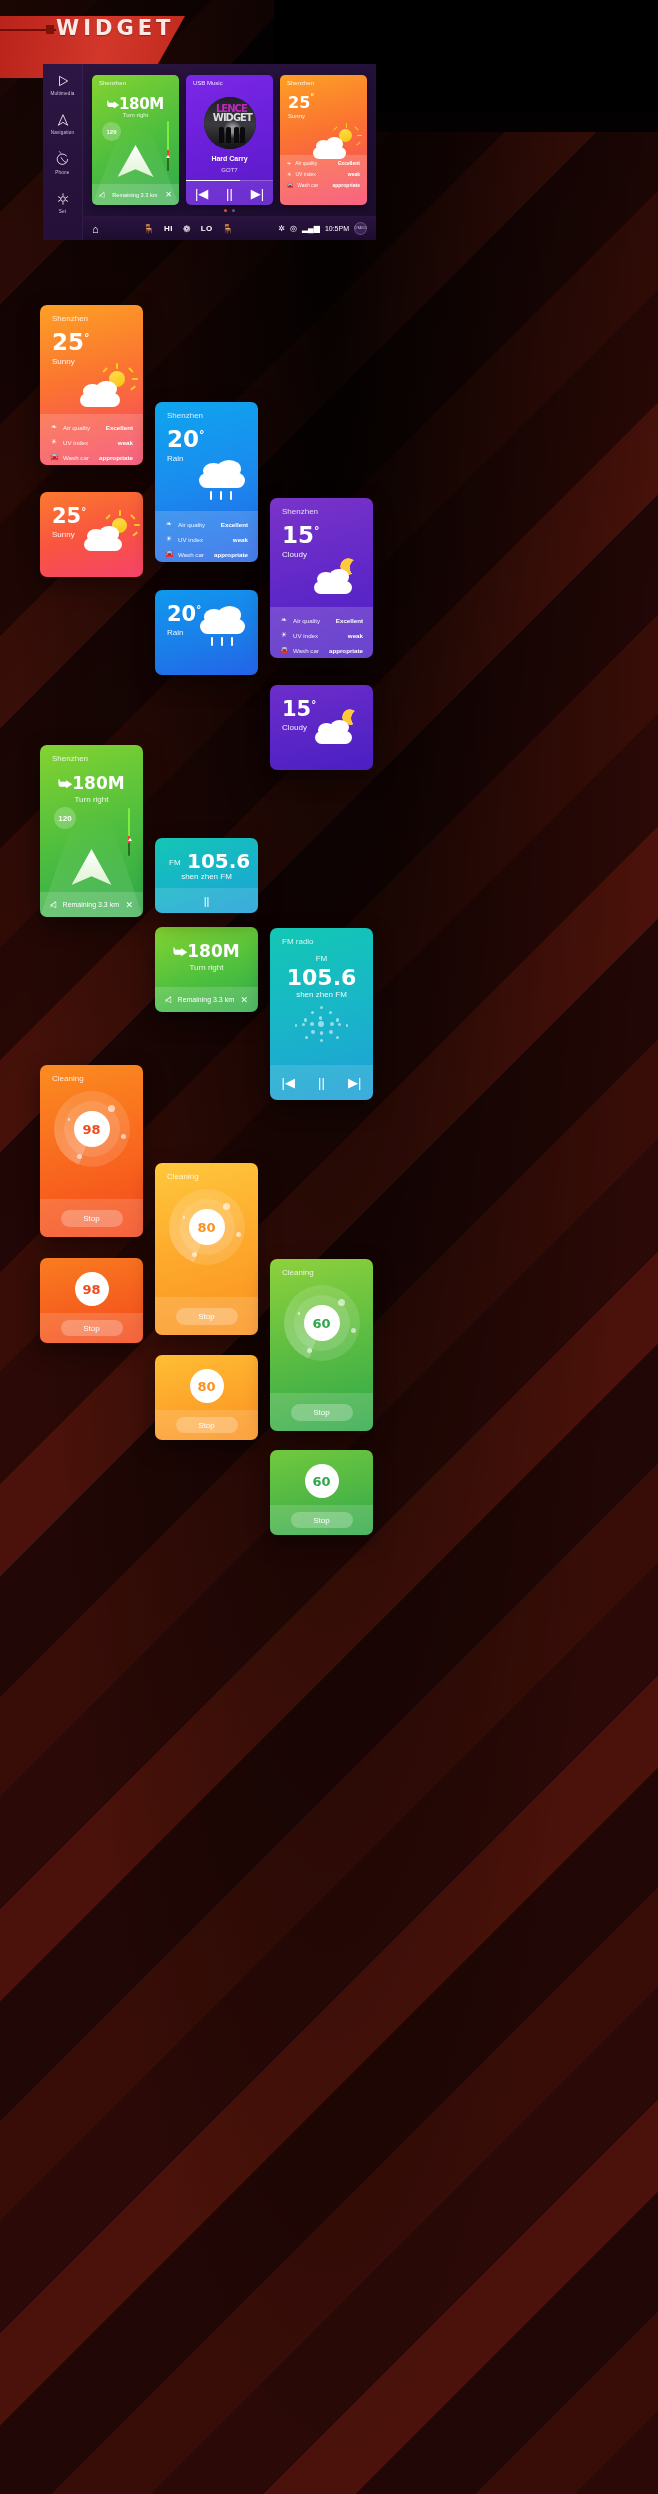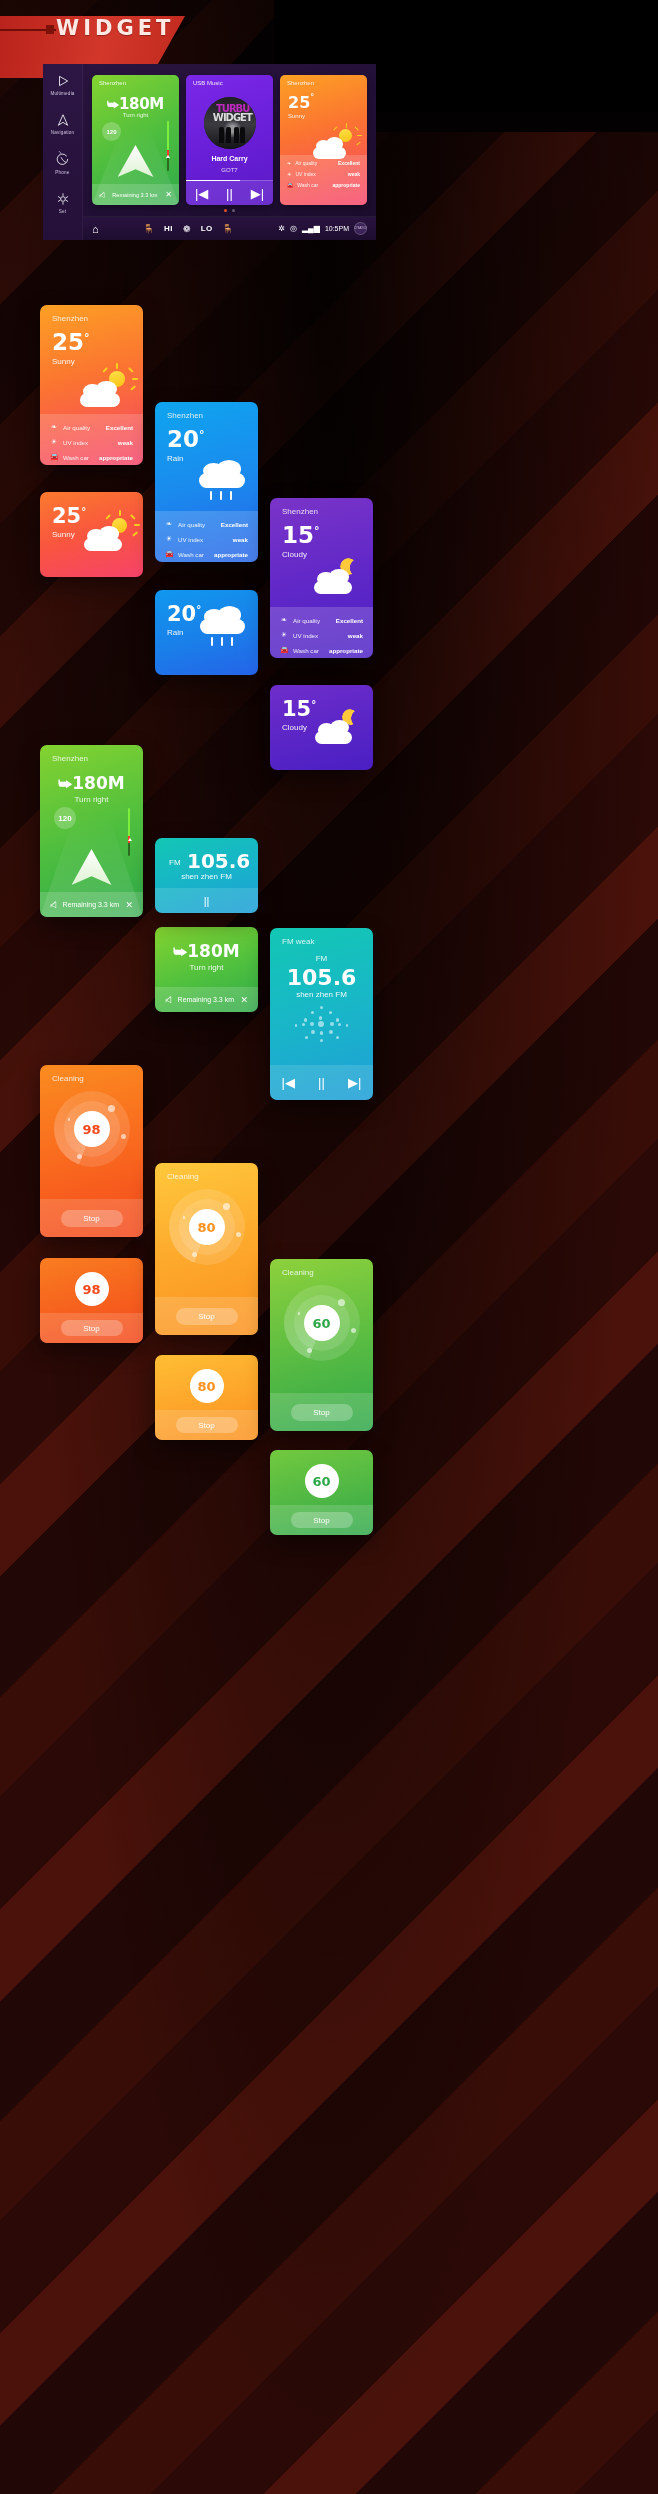--- a/index.html
+++ b/index.html
@@ -299,21 +299,21 @@
           <span class="mute">◁̸</span>
           <span class="t">Remaining 3.3 km</span>
           <span class="x">✕</span>
         </div>
       </div>
 
       <div class="hucard hu-mus">
         <div class="huc-title">USB Music</div>
         <div class="hu-album">
           <div class="bandstage"></div>
-          <div class="tb1">TURBU</div>
+          <div class="tb1">LENCE</div>
           <div class="tb2">WIDGET</div>
           <div class="fig" style="left:30%"></div>
             <div class="fig" style="left:44%"></div>
           <div class="fig" style="left:58%"></div>
             <div class="fig" style="left:70%"></div>
         </div>
         <div class="song">Hard  Carry</div>
         <div class="artist">GOT7</div>
         <div class="prog">
             <i></i>
@@ -584,21 +584,21 @@
 <div class="card fmcard" style="left:155px;top:838px;width:103px;height:75px;background:linear-gradient(160deg,#13c7b4 0%,#18b2ca 55%,#1f9fd8 100%);">
   <div class="fmlabel" style="position:absolute;left:14px;top:20px;font-size:8px;">FM</div>
   <div class="fmfreq" style="position:absolute;left:32px;top:11px;font-size:20px;">105.6</div>
   <div class="fmname" style="position:absolute;left:0;right:0;top:34px;text-align:center;font-size:8px;">shen zhen FM</div>
   <div class="fmctl" style="height:25px;font-size:11px;justify-content:center;">
     <span>||</span>
   </div>
 </div>
 
 <div class="card fmcard" style="left:270px;top:928px;width:103px;height:172px;background:linear-gradient(165deg,#13c7b4 0%,#18b8c6 45%,#1f9fd8 100%);">
-  <div class="c-title">FM weak</div>
+  <div class="c-title">FM radio</div>
   <div class="fmlabel" style="position:absolute;left:0;right:0;top:26px;text-align:center;font-size:8px;">FM</div>
   <div class="fmfreq" style="position:absolute;left:0;right:0;top:37px;text-align:center;font-size:22px;">105.6</div>
   <div class="fmname" style="position:absolute;left:0;right:0;top:62px;text-align:center;font-size:8px;">shen zhen FM</div>
   <div class="dotfan" style="left:50%;transform:translateX(-50%);top:78px;width:54px;height:38px;">
     <i style="left:25px;top:0;width:3px;height:3px;"></i>
     <i style="left:16px;top:5px;width:3px;height:3px;"></i>
       <i style="left:34px;top:5px;width:3px;height:3px;"></i>
     <i style="left:9px;top:12px;width:3.5px;height:3.5px;"></i>
       <i style="left:41px;top:12px;width:3.5px;height:3.5px;"></i>
     <i style="left:24px;top:10px;width:3.5px;height:3.5px;"></i>

